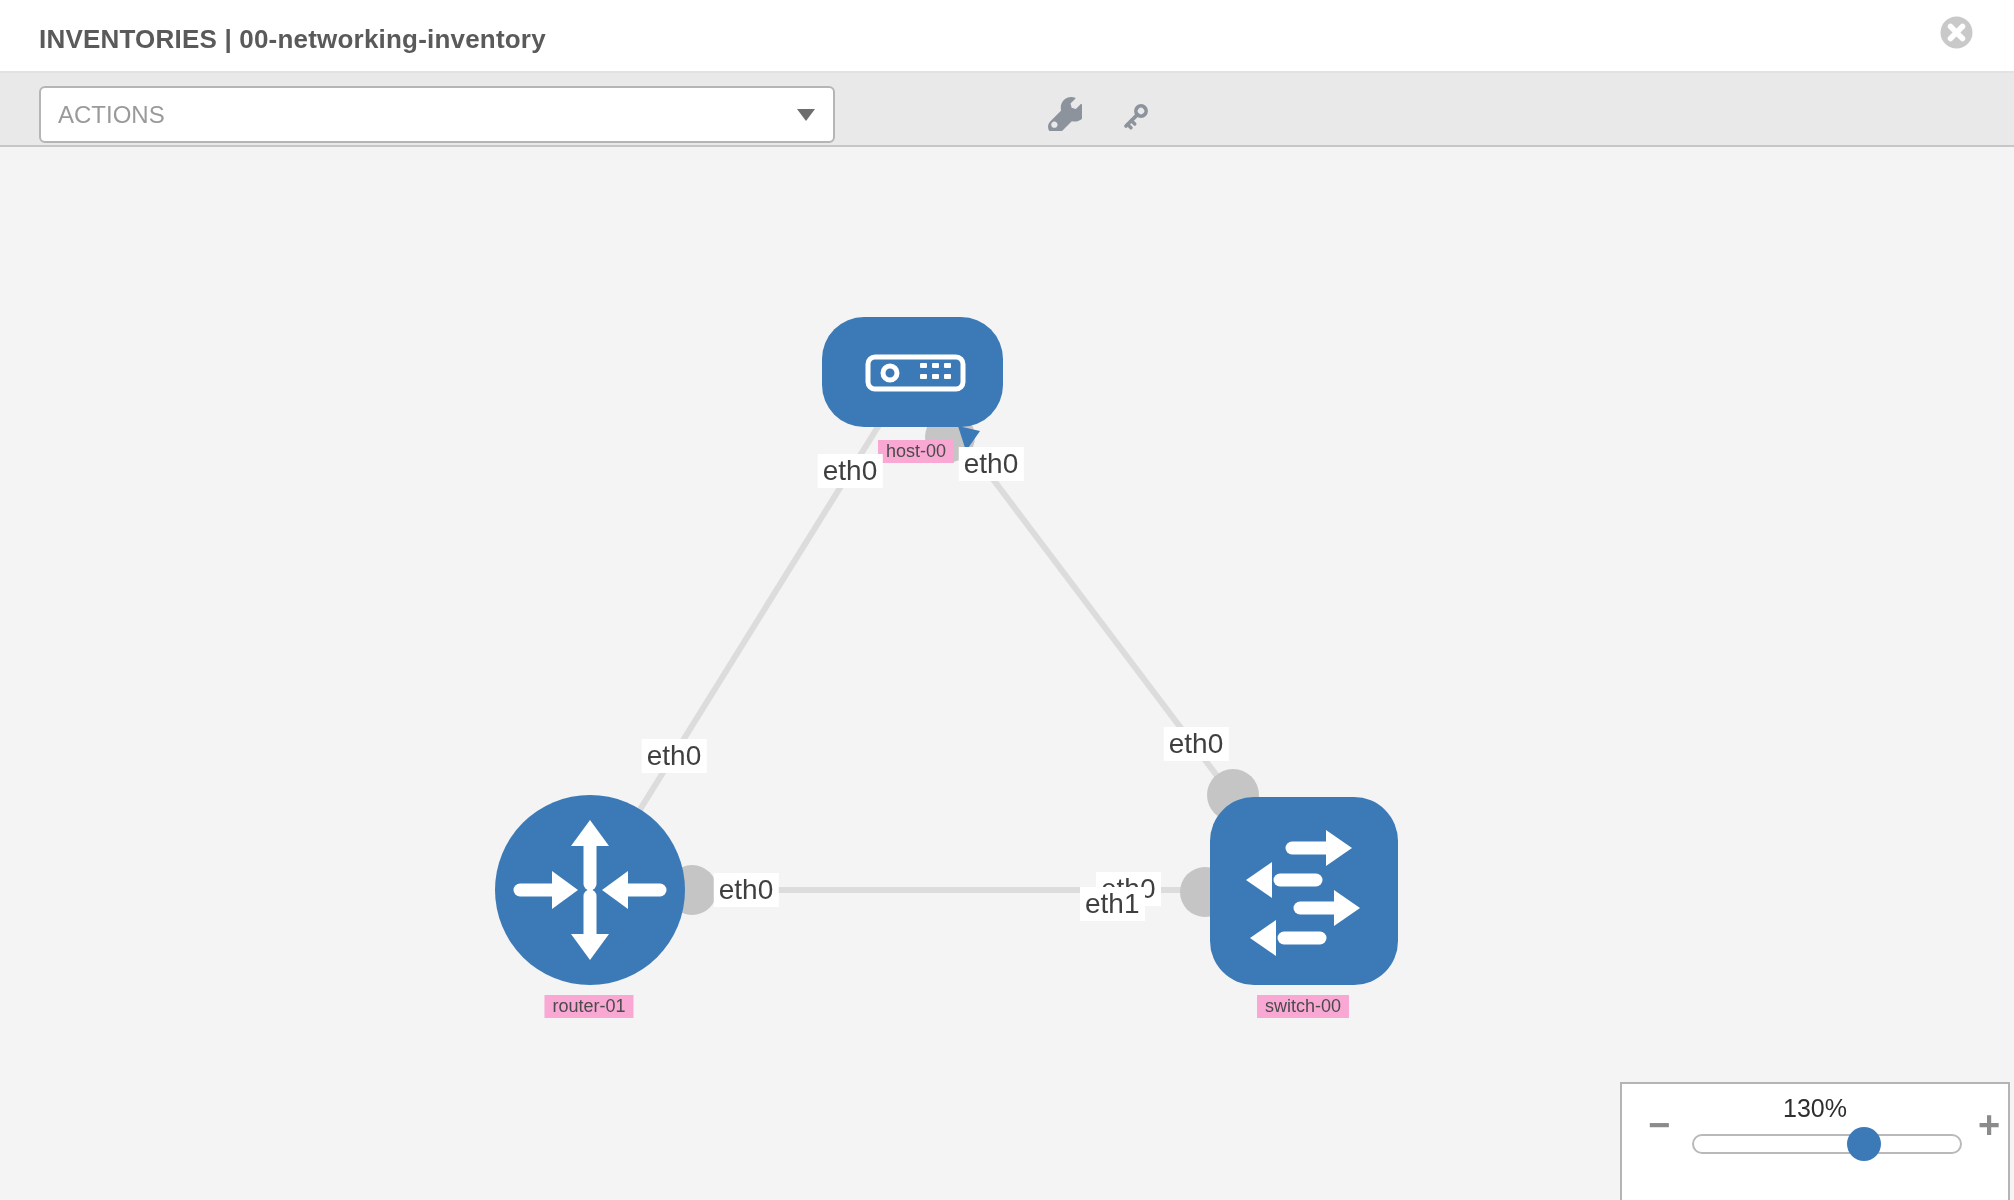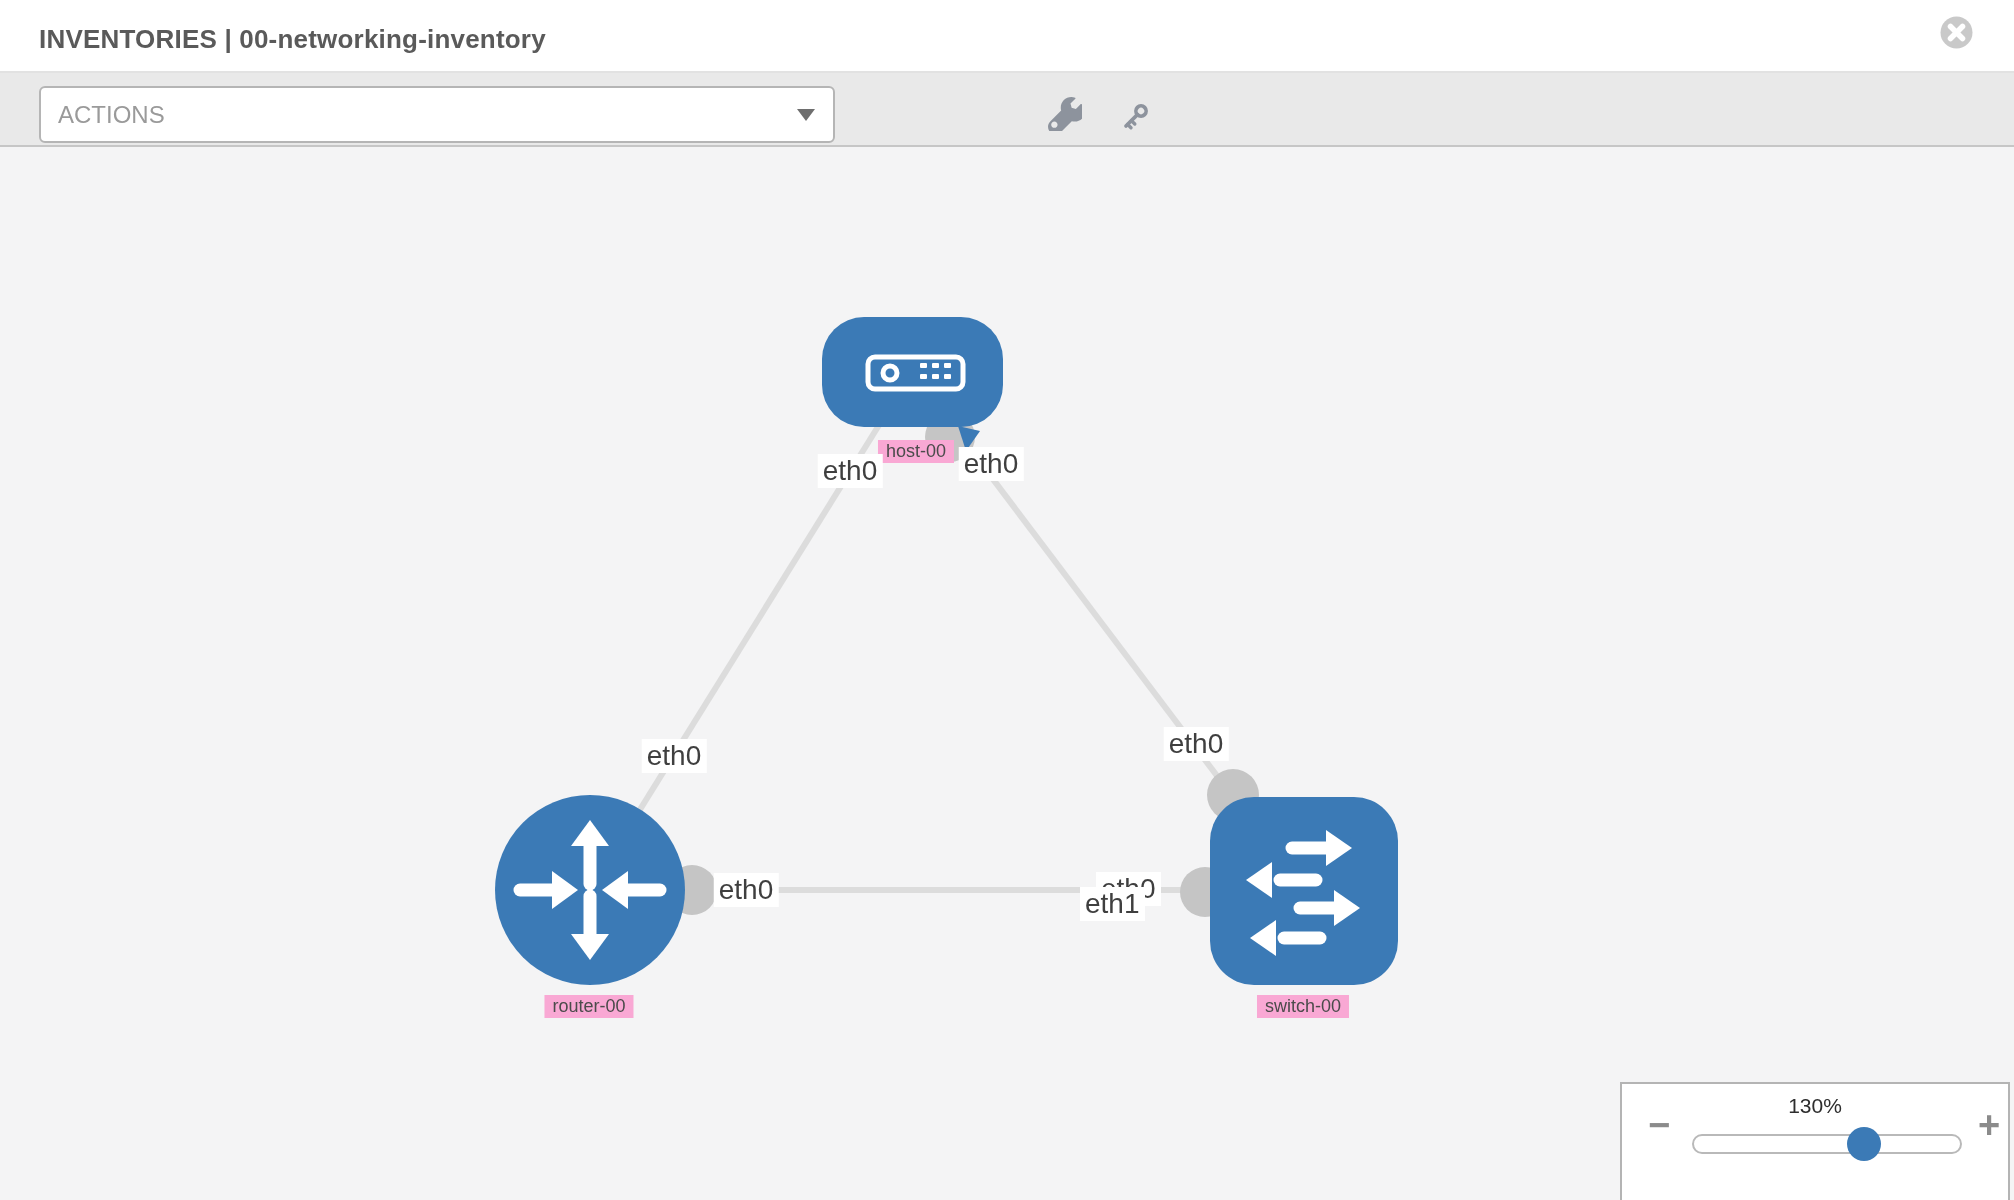--- a/index.html
+++ b/index.html
@@ -44,21 +44,21 @@
     background:#ffffff;color:#3f3f3f;font-size:28px;padding:1px 5px;z-index:2;
   }
   .if-label.centered{transform:translateX(-50%);}
   .if-back{z-index:2;}
   .if-front{z-index:3;}
   
   .zoom-panel{
     position:absolute;left:1620px;top:1082px;width:390px;height:120px;
     background:#ffffff;border:2px solid #b4b4b4;box-sizing:border-box;z-index:6;
   }
-  .zoom-level{position:absolute;left:0;top:10px;width:100%;text-align:center;font-size:21px;color:#2e2e2e;}
+  .zoom-level{position:absolute;left:0;top:10px;width:100%;text-align:center;font-size:25px;color:#2e2e2e;}
   .zoom-minus,.zoom-plus{
     position:absolute;top:22px;font-size:38px;font-weight:700;color:#8b8b8b;cursor:pointer;line-height:38px;
   }
   .zoom-minus{left:26px;}
   .zoom-plus{left:356px;}
   .zoom-track{
     position:absolute;left:70px;top:50px;width:270px;height:20px;
     background:#fff;border:2px solid #b9b9b9;border-radius:12px;box-sizing:border-box;cursor:pointer;
   }
   .zoom-knob{
@@ -125,21 +125,21 @@
       <polygon points="1246,880 1272,862 1272,898" stroke="none"></polygon>
       <line x1="1300" y1="908" x2="1336" y2="908"></line>
       <polygon points="1360,908 1334,890 1334,926" stroke="none"></polygon>
       <line x1="1320" y1="938" x2="1284" y2="938"></line>
       <polygon points="1250,938 1276,920 1276,956" stroke="none"></polygon>
     </g>
   </g>
 </svg>
 
 <div class="node-label" style="left:916px;top:440px;">host-00</div>
-<div class="node-label" style="left:589px;top:995px;">router-00</div>
+<div class="node-label" style="left:589px;top:995px;">router-01</div>
 <div class="node-label" style="left:1303px;top:995px;">switch-00</div>
 
 <div class="if-label centered" style="left:850px;top:454px;">eth0</div>
 <div class="if-label centered" style="left:991px;top:447px;">eth0</div>
 <div class="if-label centered" style="left:674px;top:739px;">eth0</div>
 <div class="if-label centered" style="left:1196px;top:727px;">eth0</div>
 <div class="if-label centered" style="left:746px;top:873px;">eth0</div>
 <div class="if-label if-back" style="left:1096px;top:872px;">eth0</div>
 <div class="if-label if-front" style="left:1080px;top:872px;margin-top:15px;">eth1</div>
 

